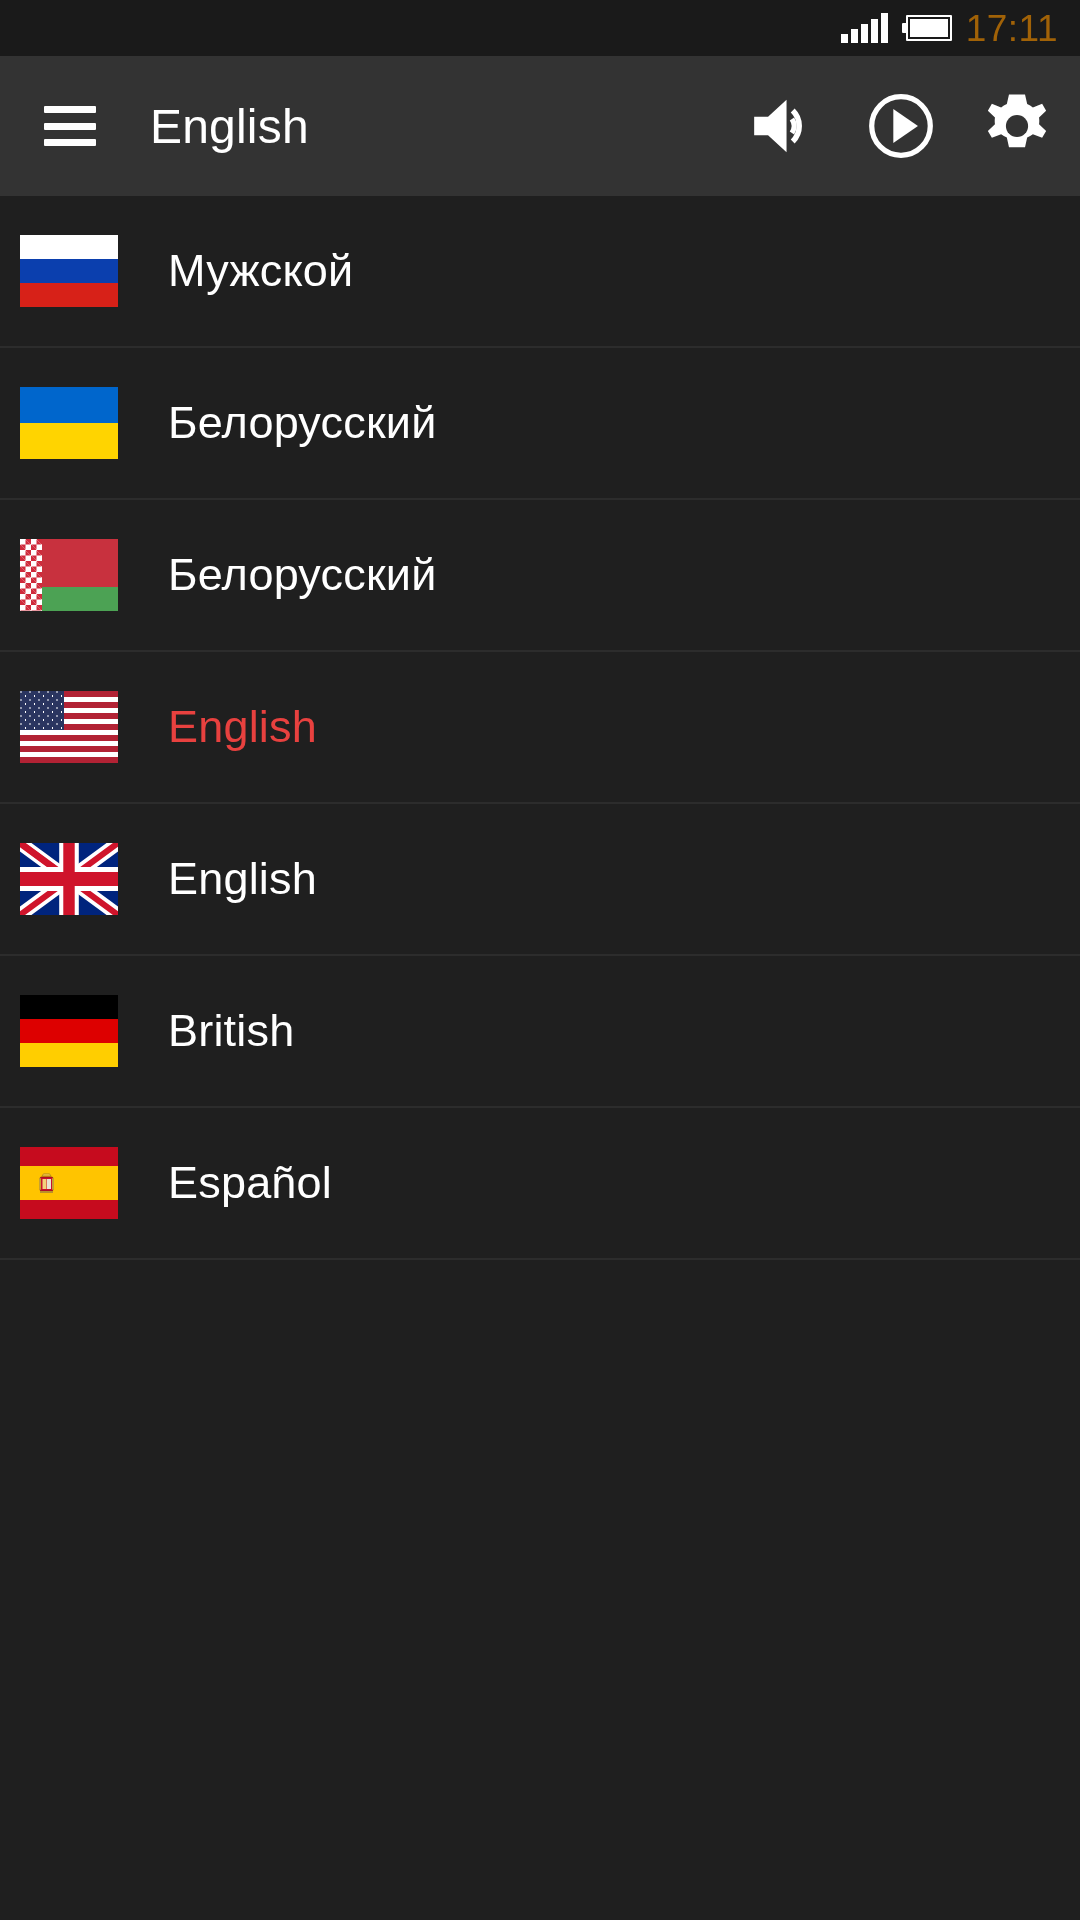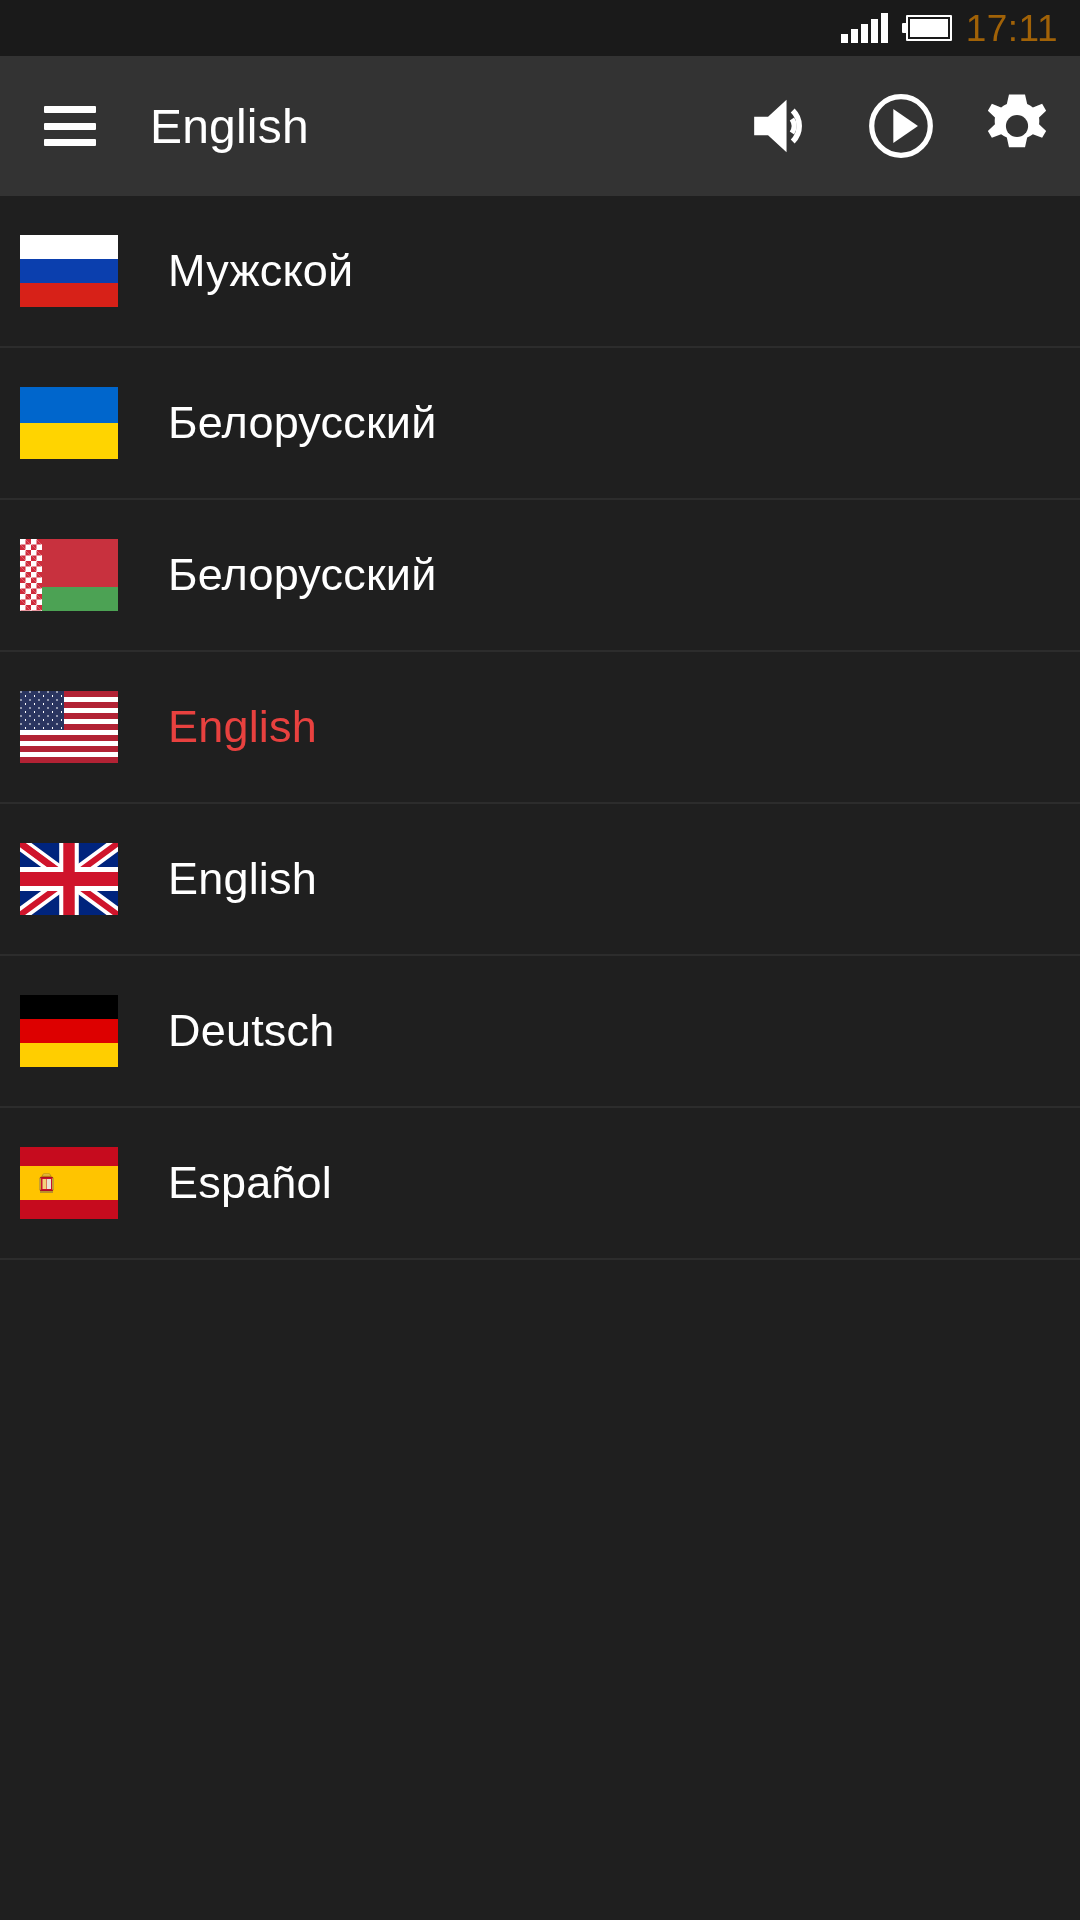--- a/index.html
+++ b/index.html
@@ -258,21 +258,21 @@
       <div class="row-label">English</div>
     </div>
     <div class="row">
       <div class="flag f-de">
         <div class="fl-stripes">
           <div class="s1"></div>
           <div class="s2"></div>
           <div class="s3"></div>
         </div>
       </div>
-      <div class="row-label">Deutsch</div>
+      <div class="row-label">British</div>
     </div>
     <div class="row">
       <div class="flag f-es">
         <div class="e1"></div>
         <div class="e2"></div>
         <div class="e3"></div>
         <div class="arms"><svg width="17" height="26" viewBox="0 0 17 26">
             <rect x="2" y="6" width="13" height="14" rx="1.5" fill="#c8102e" stroke="#7a0b1e" stroke-width="0.7"></rect>
             <rect x="4.5" y="8" width="4" height="10" fill="#f3d27a"></rect>
             <rect x="9" y="8" width="4" height="10" fill="#e8e3d3"></rect>

